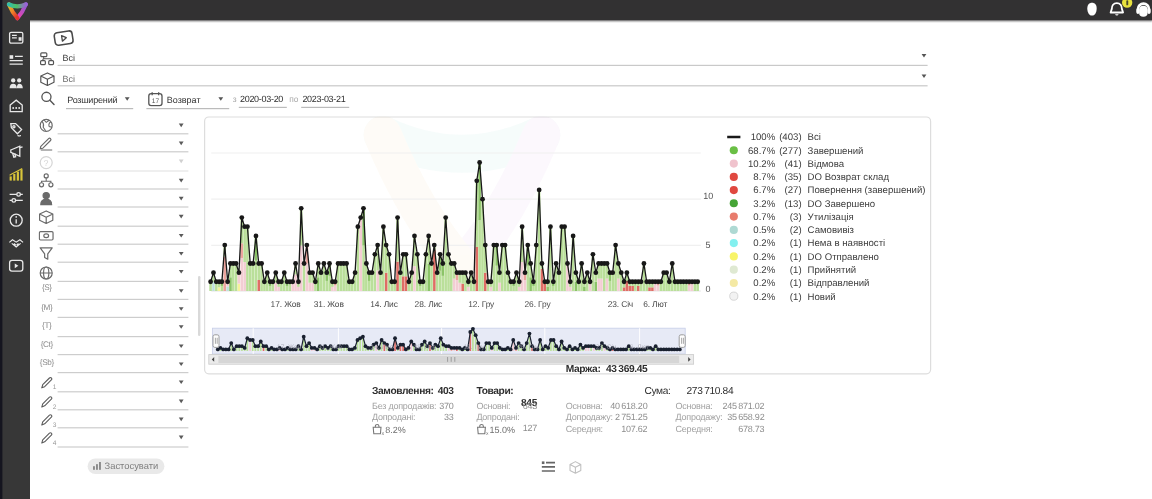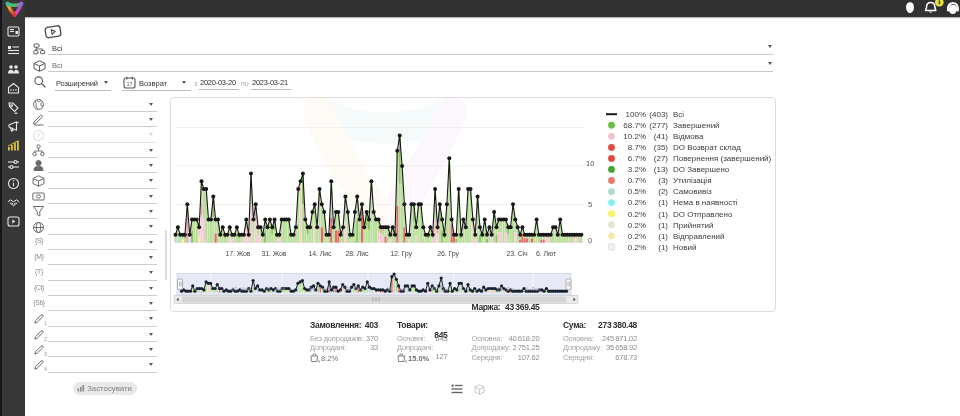--- a/index.html
+++ b/index.html
@@ -1210,40 +1210,40 @@
   </div>
 <div style="position:absolute;left:397px;top:343.3px;width:50.5px;font-size:7.5px;color:#a2a2a2;letter-spacing:-0.2px;">
     <span style="float:left;">Допродані:</span>
     <span style="float:right;color:#8d8d8d;margin-left:32px;">127</span>
   </div>
 <svg style="position:absolute;left:397px;top:353px;" width="10" height="10" viewBox="0 0 10 10">
     <path d="M1 3 H7.5 L7 8.5 H1.5 Z" fill="none" stroke="#777" stroke-width="0.9"></path>
     <path d="M2.8 3 V2.2 a1.5 1.5 0 0 1 3 0 V3" fill="none" stroke="#777" stroke-width="0.9"></path>
     <text x="8" y="9.5" font-size="4.5" fill="#777">x</text>
   </svg>
-<div style="position:absolute;left:408px;top:353.8px;font-size:7.5px;color:#6f6f6f;font-weight:bold;">15.0%</div>
+<div style="position:absolute;left:408px;top:353.8px;font-size:7.5px;color:#6f6f6f;">15.0%</div>
 <div style="position:absolute;left:471.5px;top:302px;width:68.0px;font-size:8.5px;color:#2e2e2e;font-weight:600;letter-spacing:-0.3px;">
     <span style="float:left;">Маржа:</span>
     <span style="float:right;">43 369.45</span>
   </div>
 <div style="position:absolute;left:471.5px;top:333.5px;width:68.0px;font-size:7.5px;color:#a2a2a2;letter-spacing:-0.2px;">
     <span style="float:left;">Основна:</span>
     <span style="float:right;color:#8d8d8d;">40 618.20</span>
   </div>
 <div style="position:absolute;left:471.5px;top:343.3px;width:68.0px;font-size:7.5px;color:#a2a2a2;letter-spacing:-0.2px;">
     <span style="float:left;">Допродажу:</span>
     <span style="float:right;color:#8d8d8d;">2 751.25</span>
   </div>
 <div style="position:absolute;left:471.5px;top:353.2px;width:68.0px;font-size:7.5px;color:#a2a2a2;letter-spacing:-0.2px;">
     <span style="float:left;">Середня:</span>
     <span style="float:right;color:#8d8d8d;">107.62</span>
   </div>
-<div style="position:absolute;left:563px;top:319.5px;width:74px;font-size:8.5px;color:#2e2e2e;font-weight:700;letter-spacing:-0.3px;">
+<div style="position:absolute;left:537px;top:319.5px;width:74px;font-size:8.5px;color:#2e2e2e;font-weight:400;letter-spacing:-0.3px;">
     <span style="float:left;">Сума:</span>
-    <span style="float:right;">273 380.48</span>
+    <span style="float:right;">273 710.84</span>
   </div>
 <div style="position:absolute;left:563px;top:333.5px;width:74px;font-size:7.5px;color:#a2a2a2;letter-spacing:-0.2px;">
     <span style="float:left;">Основна:</span>
     <span style="float:right;color:#8d8d8d;">245 871.02</span>
   </div>
 <div style="position:absolute;left:563px;top:343.3px;width:74px;font-size:7.5px;color:#a2a2a2;letter-spacing:-0.2px;">
     <span style="float:left;">Допродажу:</span>
     <span style="float:right;color:#8d8d8d;">35 658.92</span>
   </div>
 <div style="position:absolute;left:563px;top:353.2px;width:74px;font-size:7.5px;color:#a2a2a2;letter-spacing:-0.2px;">

